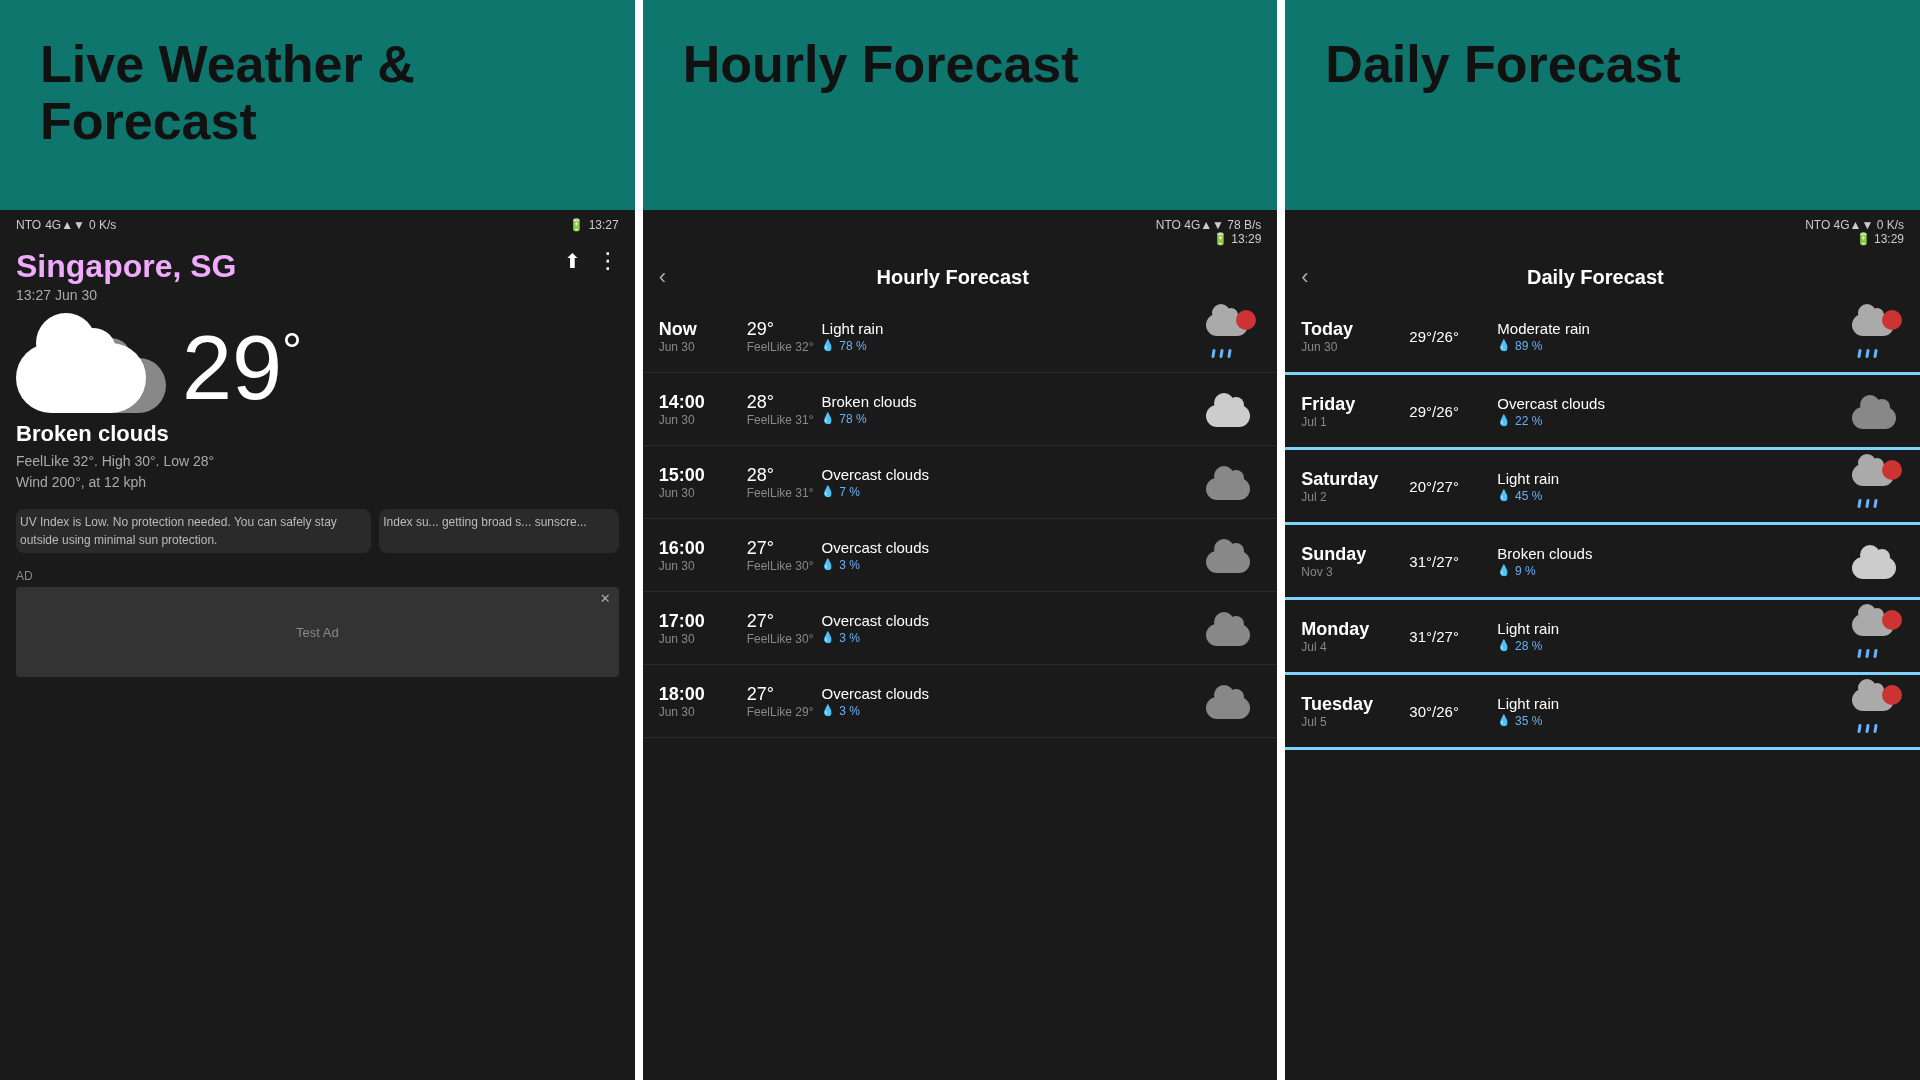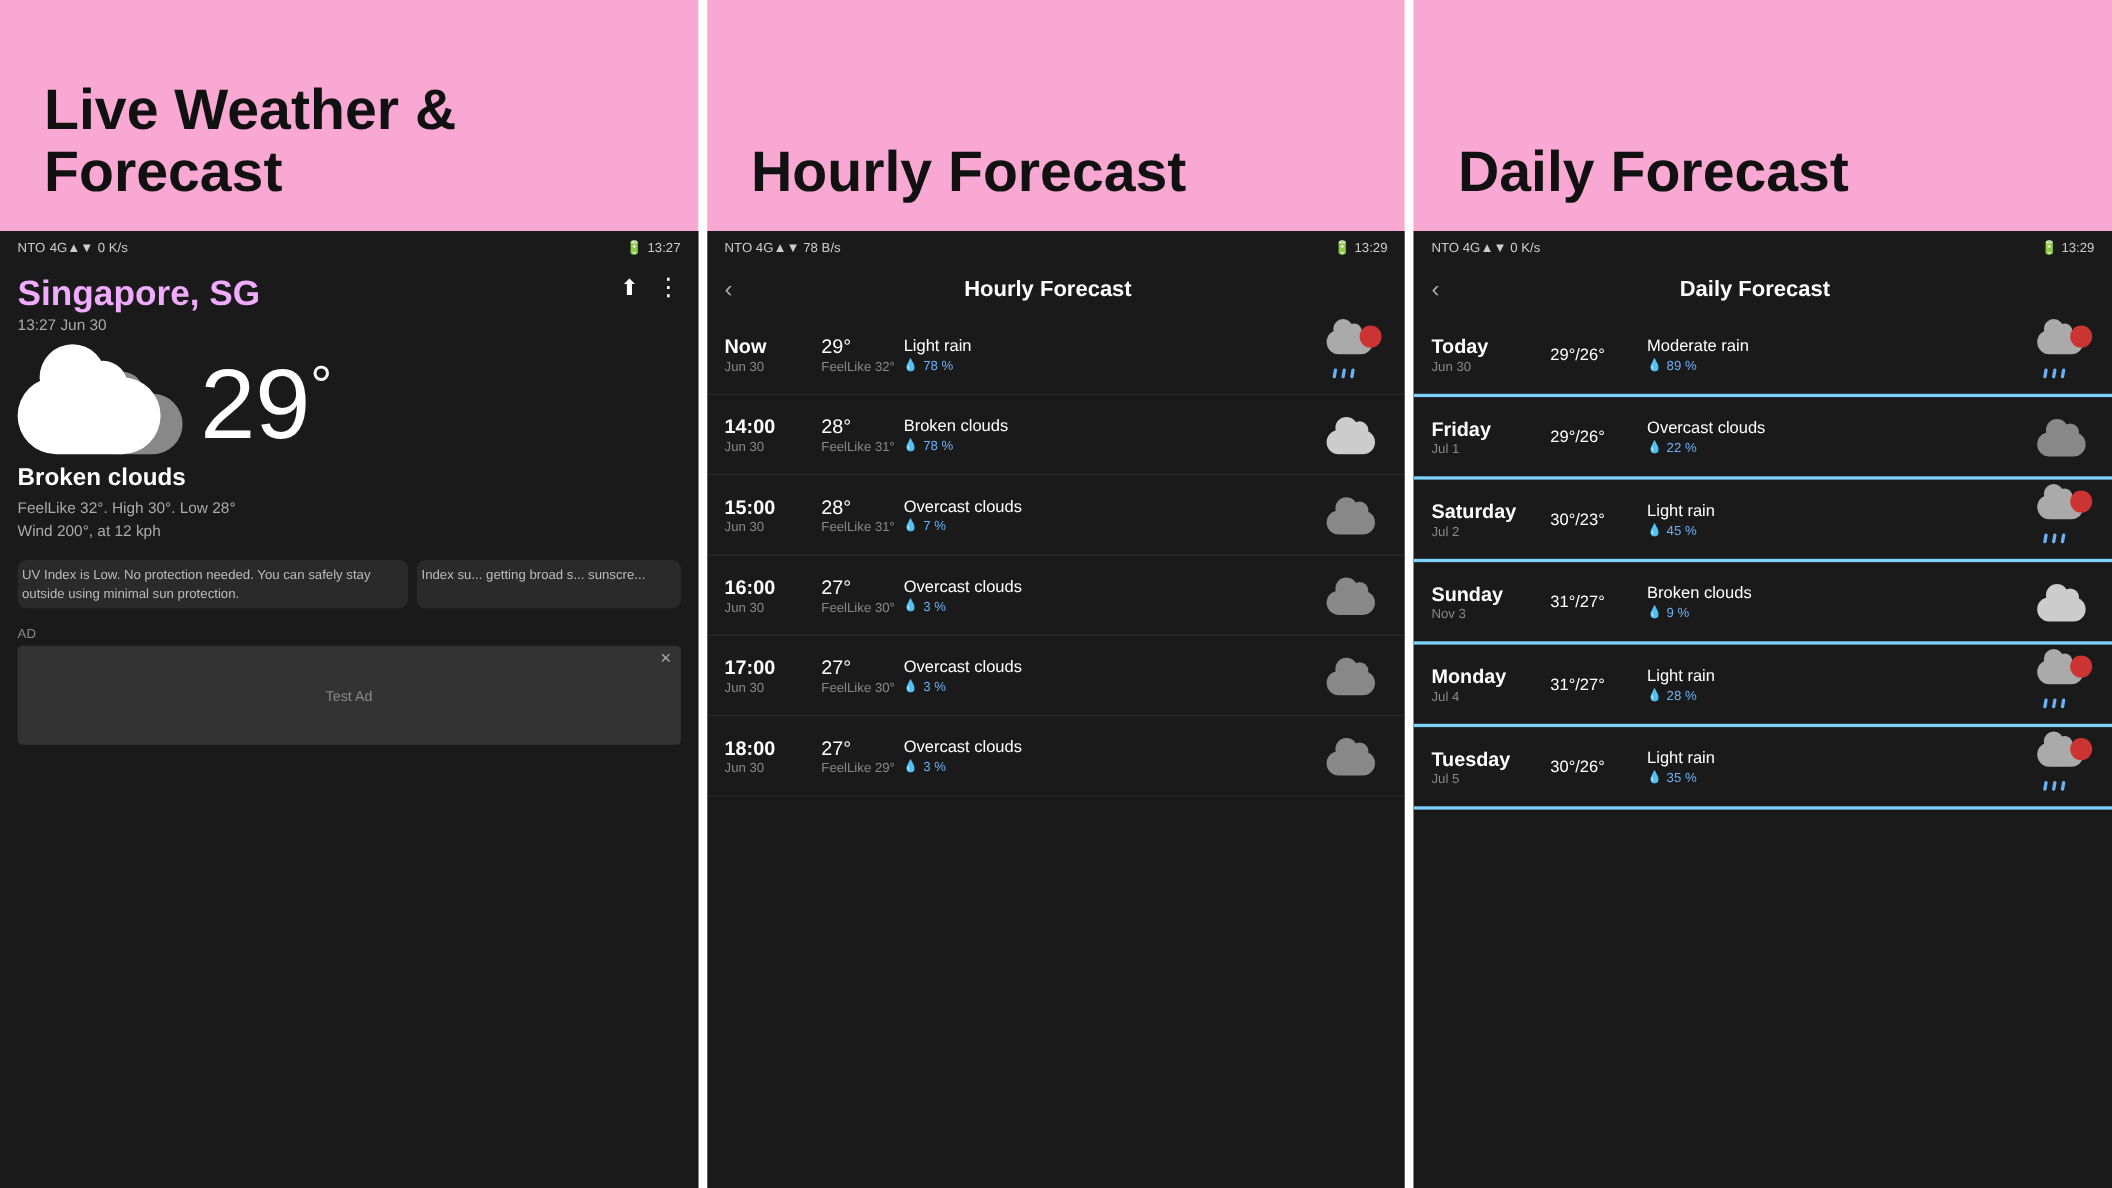--- a/index.html
+++ b/index.html
@@ -15,25 +15,25 @@
 
     
     .panel {
       display: flex;
       flex-direction: column;
       flex: 1;
       height: 100%;
     }
 
     .panel-header {
-      background: #f9a8d4;
+      background: #0f766e;
       padding: 36px 40px 24px 40px;
       min-height: 210px;
       display: flex;
-      align-items: flex-end;
+      align-items: flex-start;
     }
 
     .panel-title {
       font-size: 52px;
       font-weight: 900;
       color: #111;
       line-height: 1.1;
     }
 
     .panel-body {
@@ -239,20 +239,21 @@
       flex-direction: column;
     }
 
     .forecast-status-bar {
       display: flex;
       justify-content: space-between;
       align-items: flex-end;
       padding: 8px 16px;
       font-size: 11px;
       color: #ccc;
+      flex-direction: column;
     }
 
     .forecast-nav {
       display: flex;
       align-items: center;
       padding: 10px 16px;
       gap: 16px;
     }
 
     .back-arrow {
@@ -752,21 +753,21 @@
       </div>
     </div>
           </div>
         </div>
         <div class="daily-item">
           <div class="daily-day-col">
     <div class="daily-day">Saturday</div>
     <div class="daily-date">Jul 2</div>
   </div>
           <div>
-    <div class="daily-temp">30°/23°</div>
+    <div class="daily-temp">20°/27°</div>
   </div>
           <div class="daily-desc-col">
     <div class="daily-desc">Light rain</div>
     <div class="daily-rain">
       <span class="rain-drop">💧</span>
       <span>45 %</span>
     </div>
   </div>
           <div class="daily-icon-col">
             <div style="position: relative; width: 50px; height: 44px;">

